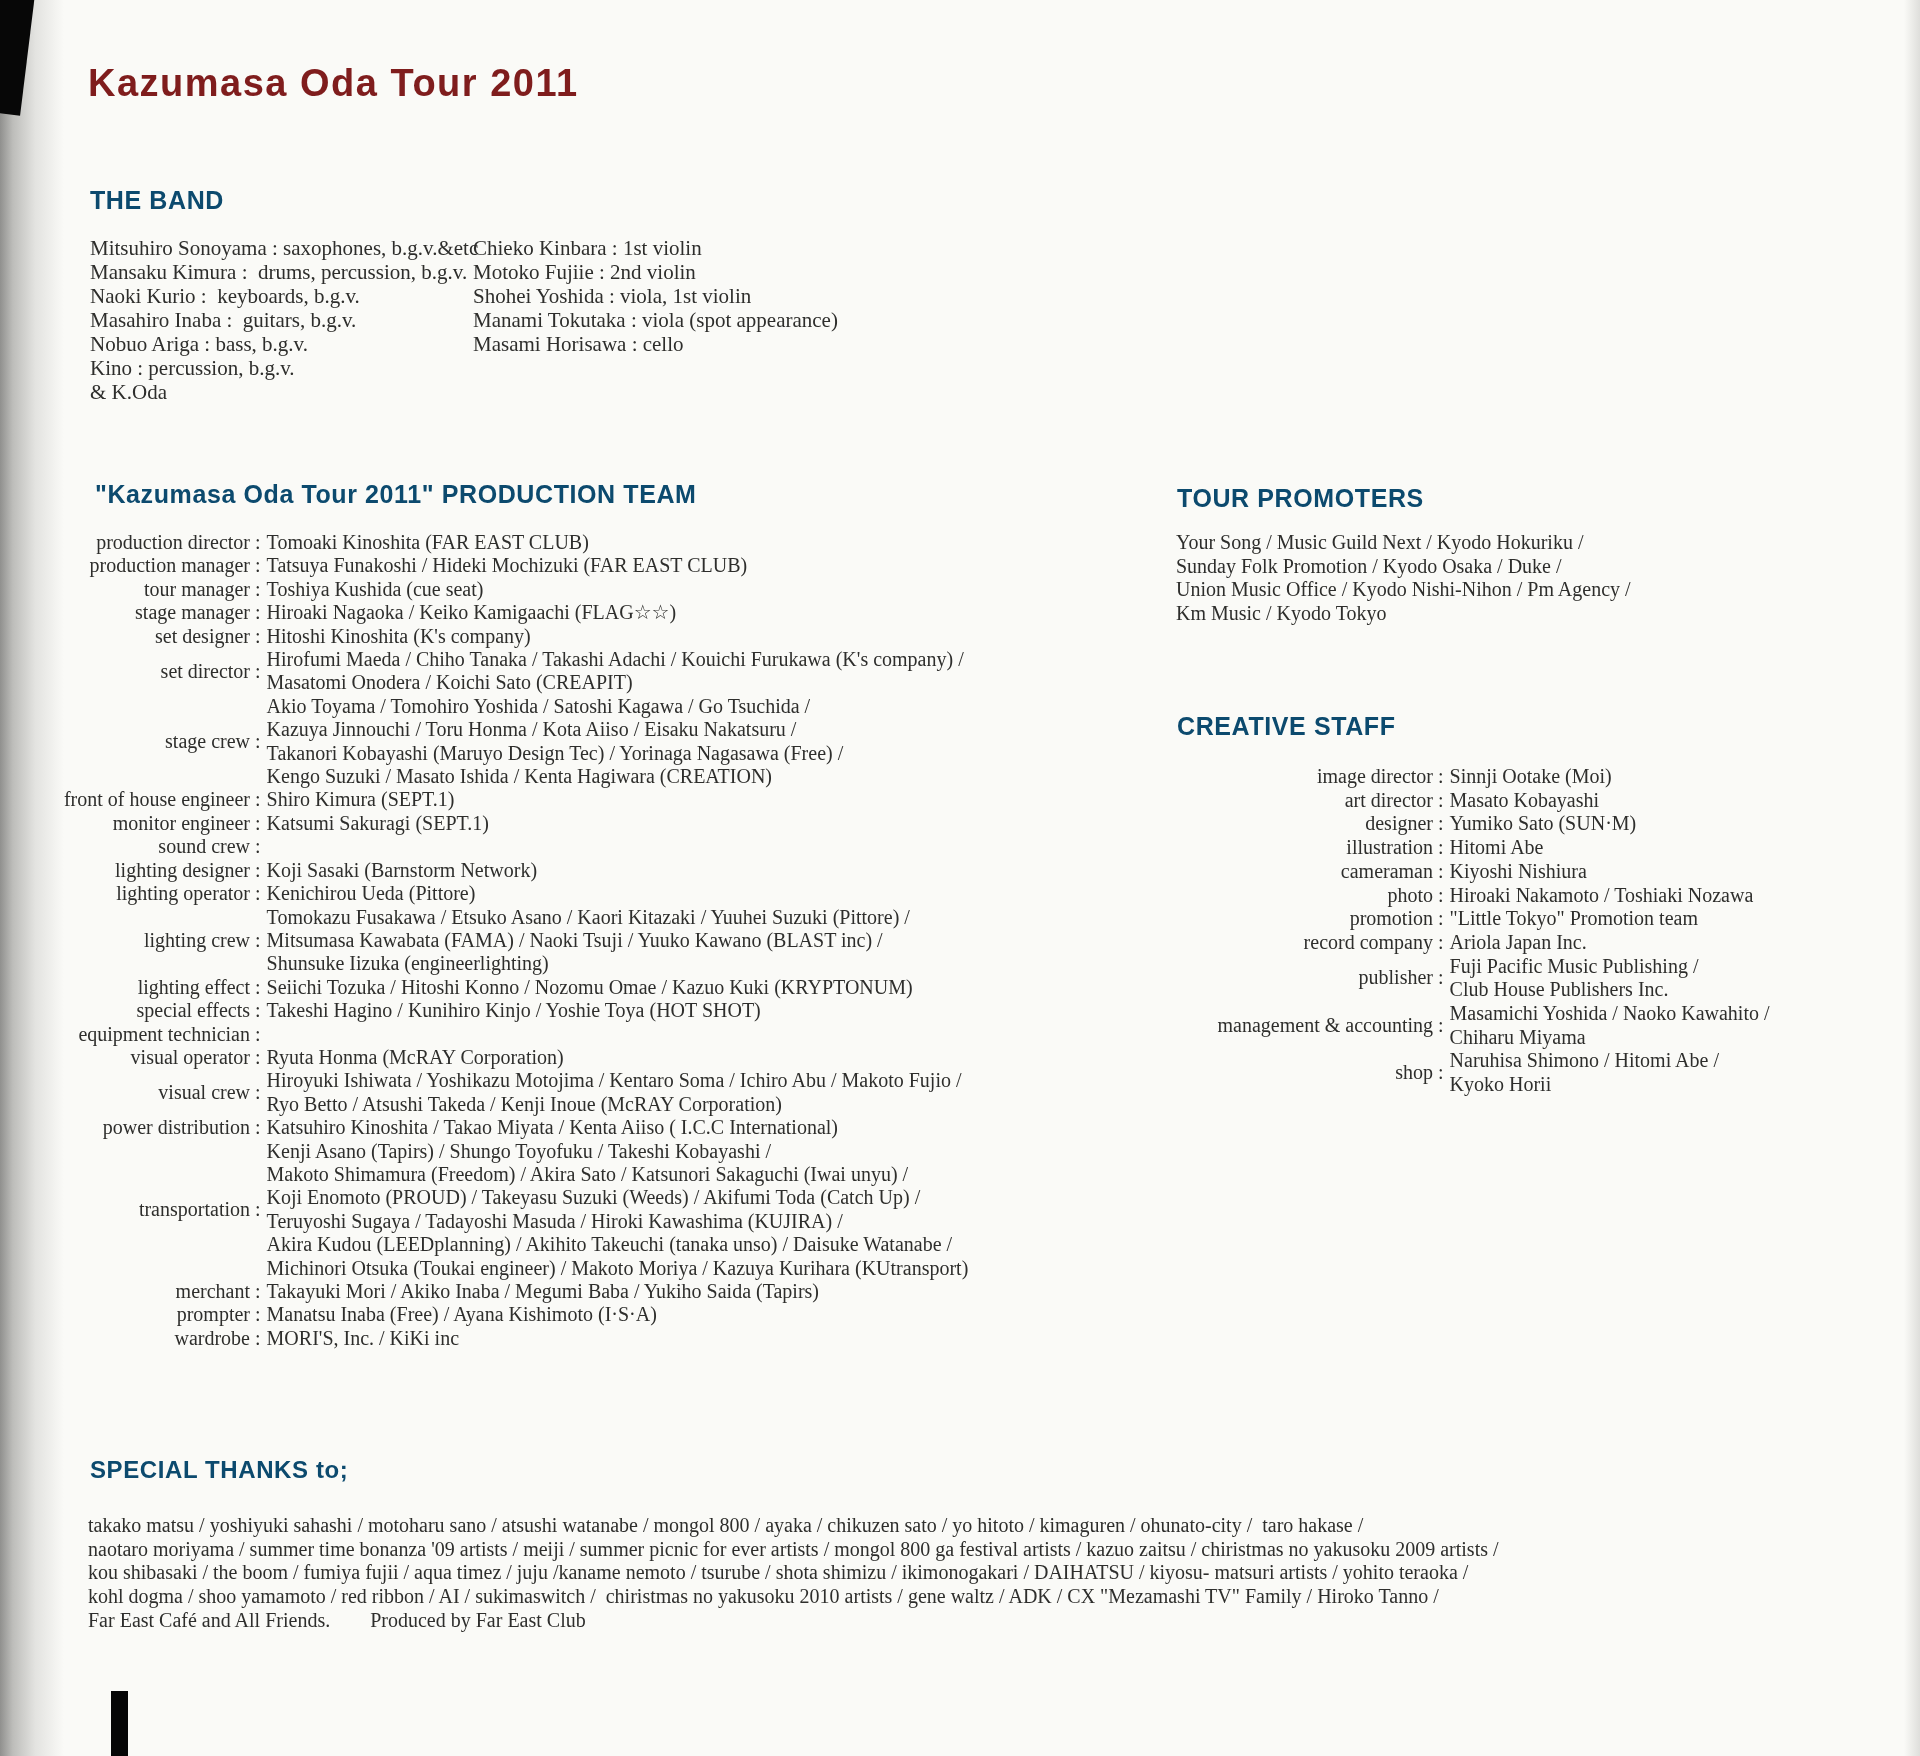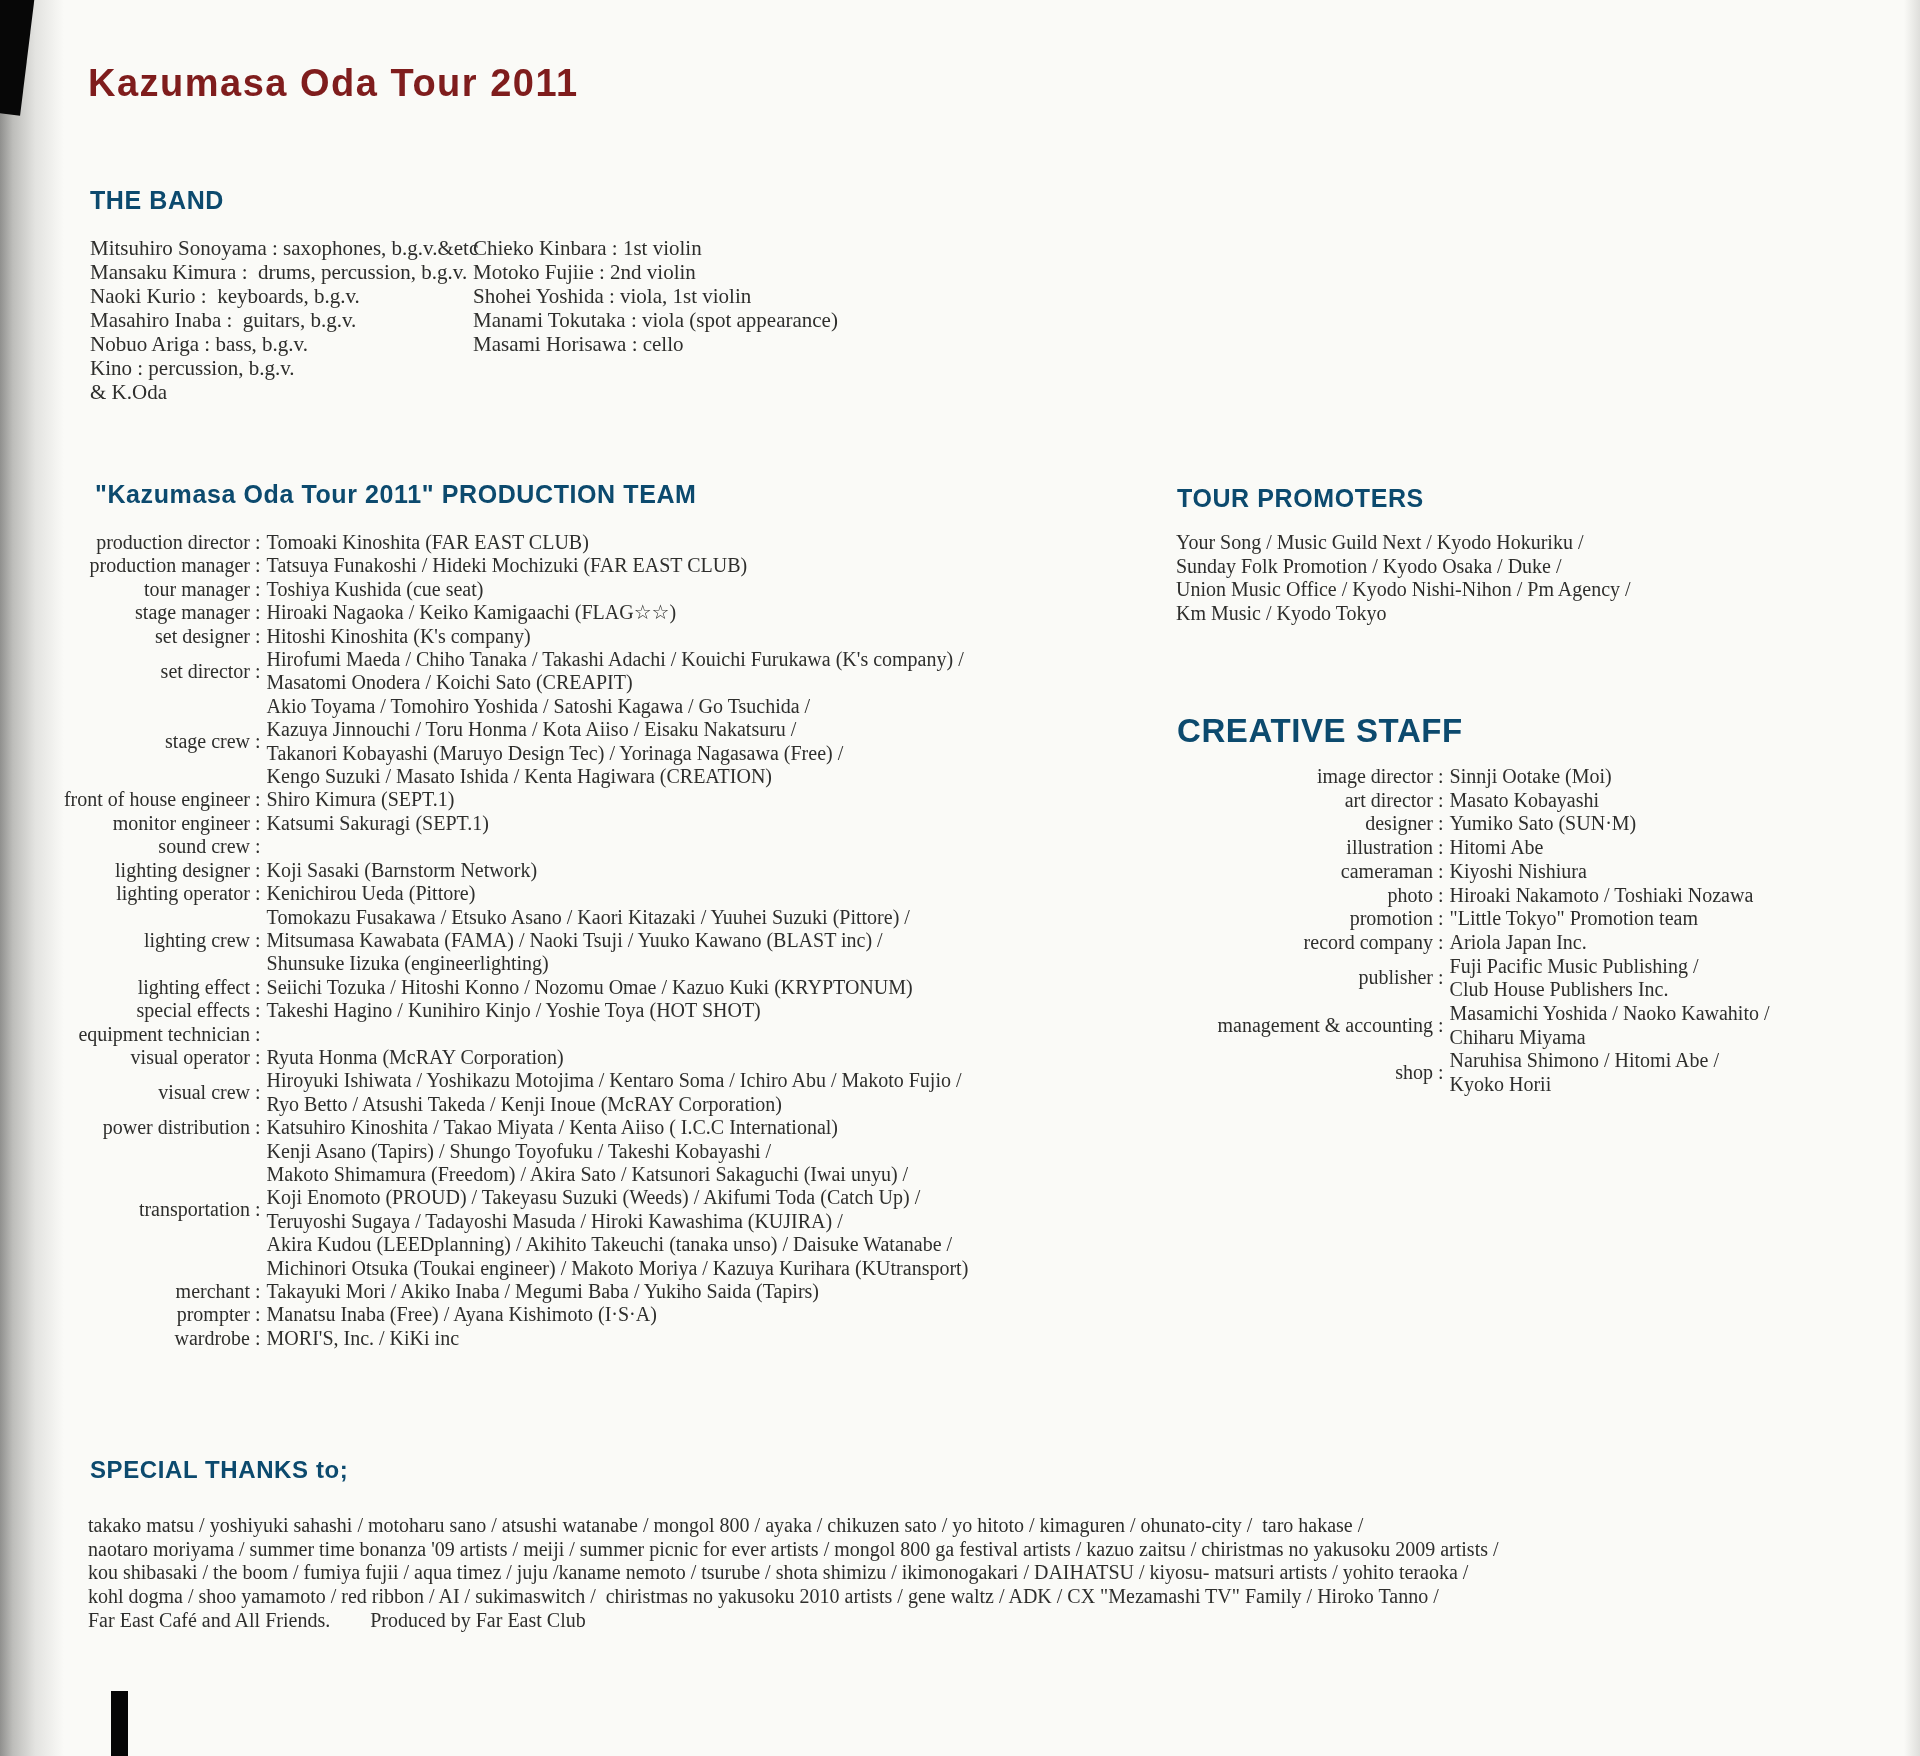--- a/index.html
+++ b/index.html
@@ -260,21 +260,21 @@
 
       <div class="serif-line">Your Song / Music Guild Next / Kyodo Hokuriku /</div>
 
       <div class="serif-line">Sunday Folk Promotion / Kyodo Osaka / Duke /</div>
 
       <div class="serif-line">Union Music Office / Kyodo Nishi-Nihon / Pm Agency /</div>
 
       <div class="serif-line">Km Music / Kyodo Tokyo</div>
     </div>
 
-  <div class="abs section-h" style="left:1177px; top:712px; font-size:33px;">CREATIVE STAFF</div>
+  <div class="abs section-h" style="left:1177px; top:712px; font-size:25px;">CREATIVE STAFF</div>
 
   <div class="abs credits creative" style="left:1175px; top:765px;">
 
       <div class="credit-row">
         <div class="credit-role">image director</div>
         <div class="credit-sep">:</div>
         <div class="credit-names">Sinnji Ootake (Moi)</div>
       </div>
 
       <div class="credit-row">

